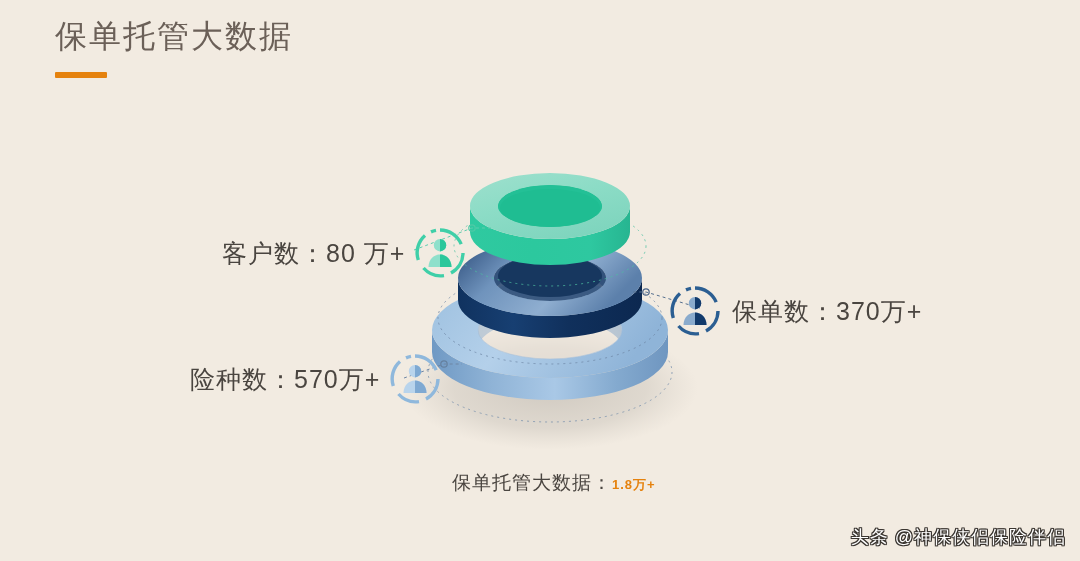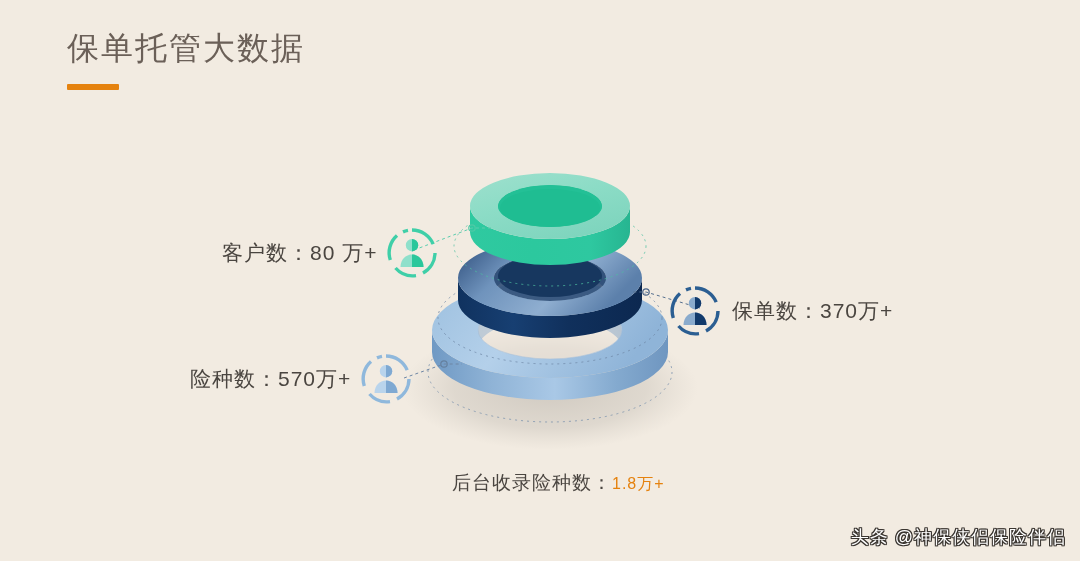--- a/index.html
+++ b/index.html
@@ -12,22 +12,21 @@
     background: #F2EBE1;
     font-family: "Liberation Sans", "DejaVu Sans", sans-serif;
     overflow: hidden;
     position: relative;
   }
 
   
   .title-block {
     position: absolute;
     left: 55px;
-    top: 28px;
-    margin-left: 12px;
+    top: 16px;
   }
   .page-title {
     font-size: 32px;
     color: #6B6058;
     letter-spacing: 2px;
     font-weight: 400;
     line-height: 1.3;
     white-space: nowrap;
   }
   .title-rule {
@@ -53,21 +52,21 @@
   }
 
   
   .stat {
     position: absolute;
     display: flex;
     align-items: center;
     white-space: nowrap;
   }
   .stat-text {
-    font-size: 21px;
+    font-size: 25px;
     color: #4A4540;
     letter-spacing: 1px;
   }
   .stat-icon {
     width: 54px;
     height: 54px;
     flex: 0 0 54px;
   }
 
   .stat-customers { left: 222px; top: 226px; }
@@ -80,22 +79,22 @@
   .stat-policies .stat-text { margin-left: 10px; }
 
   .stat-backend {
     left: 452px;
     top: 470px;
     display: block;
   }
   .stat-backend .stat-text { font-size: 19px; }
   .stat-backend .highlight {
     color: #E5820E;
-    font-weight: normal;
-    font-size: 16px;
+    font-weight: bold;
+    font-size: 13px;
   }
 
   
   .watermark {
     position: absolute;
     right: 14px;
     bottom: 12px;
     font-size: 18px;
     color: #FFFFFF;
     letter-spacing: 1px;
@@ -300,16 +299,16 @@
         <path d="M 27 13 a 6.2 6.2 0 0 1 0 12.4 Z" fill="#123A6B"></path>
         <path d="M 15.5 41 c 0 -7.2 5.2 -12.4 11.5 -12.4 c 6.3 0 11.5 5.2 11.5 12.4 Z" fill="#8AABCD"></path>
         <path d="M 27 28.6 c 6.3 0 11.5 5.2 11.5 12.4 L 27 41 Z" fill="#123A6B"></path>
       </g>
     </svg>
   </span>
   <span class="stat-text">保单数：370万+</span>
 </div>
 
 <div class="stat stat-backend">
-  <span class="stat-text">后台收录险种数：</span><span class="stat-text highlight">1.8万+</span>
+  <span class="stat-text">保单托管大数据：</span><span class="stat-text highlight">1.8万+</span>
 </div>
 
 <div class="watermark">头条 @神保侠侣保险伴侣</div>
 
 </body></html>

